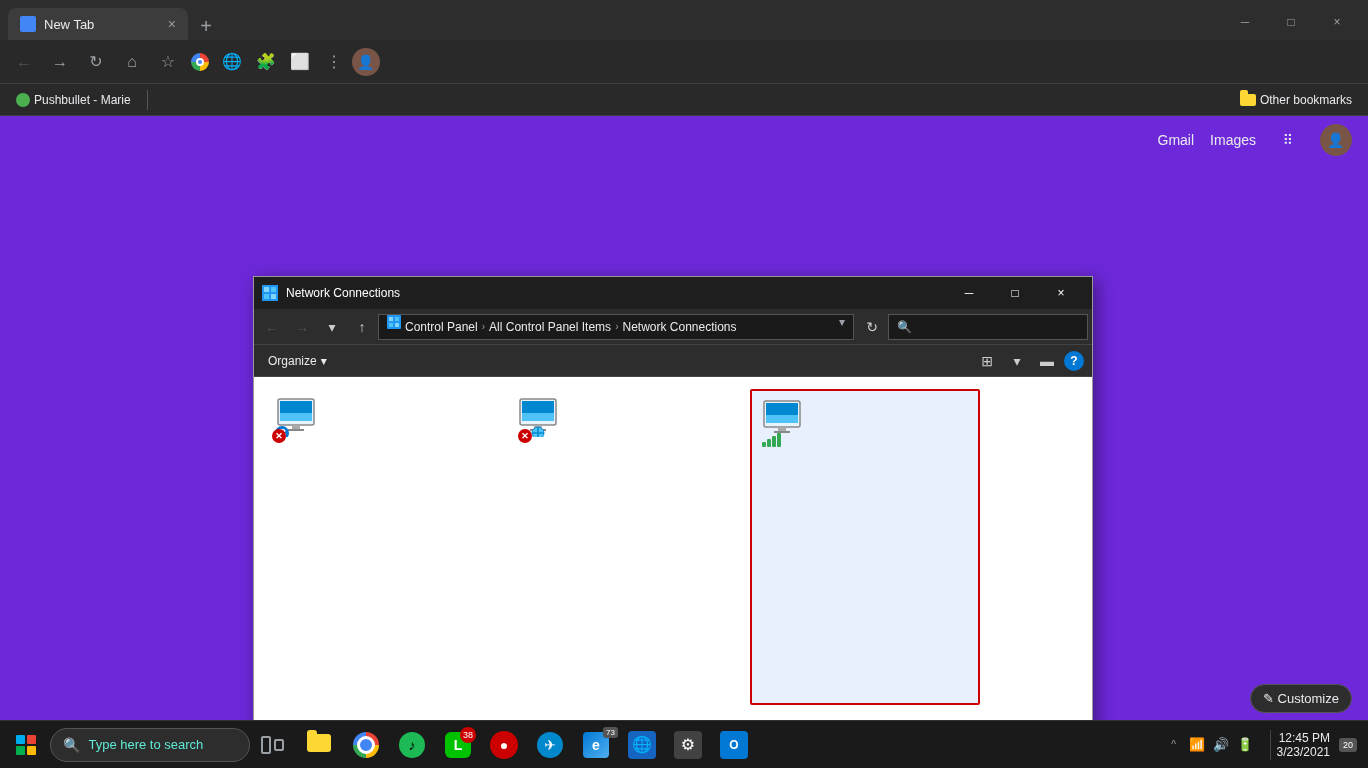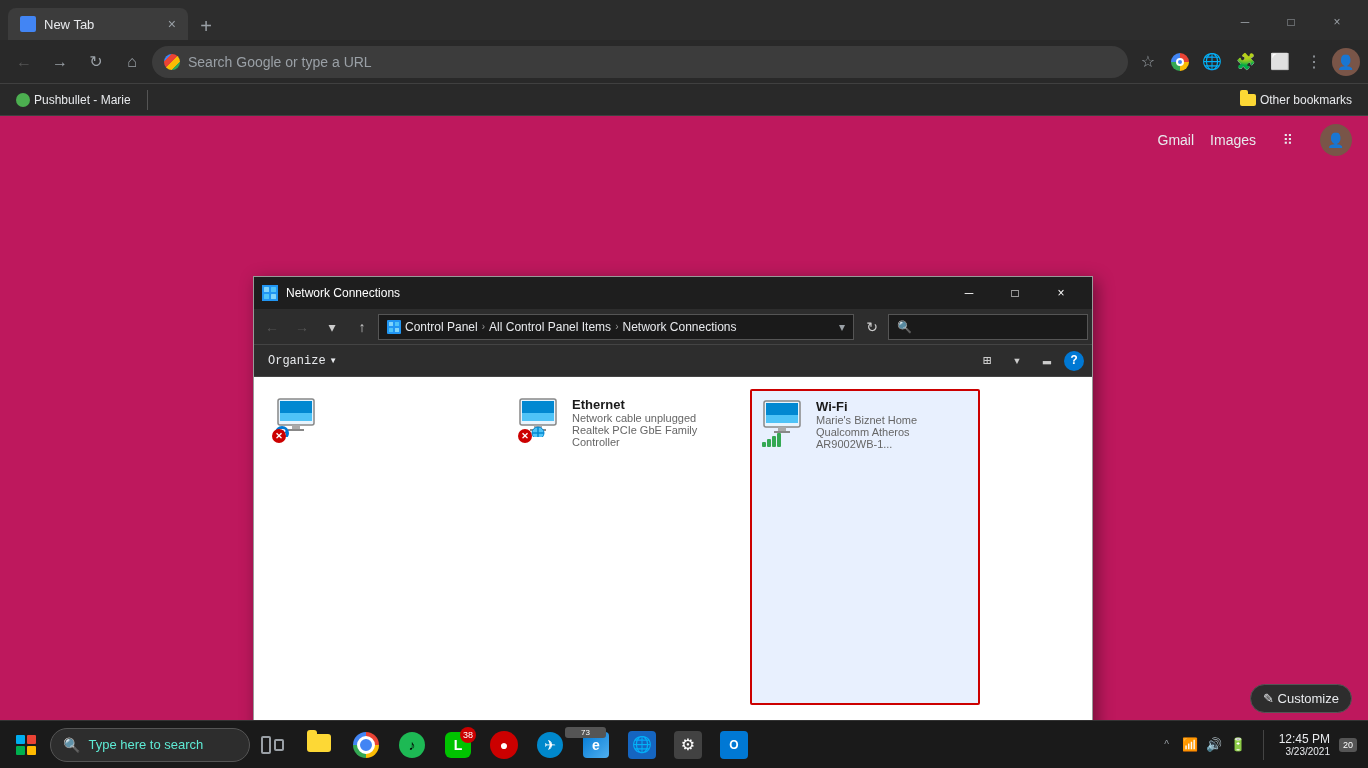--- a/index.html
+++ b/index.html
@@ -210,21 +210,21 @@
       left: 0;
       width: 8px;
       height: 4px;
       background: #fdd835;
       border-radius: 2px 2px 0 0;
     }
 
     
     .page-content {
       flex: 1;
-      background: #be185d;
+      background: #6d28d9;
       position: relative;
       display: flex;
       flex-direction: column;
     }
 
     
     .new-tab-header {
       display: flex;
       justify-content: flex-end;
       align-items: center;
@@ -323,21 +323,20 @@
       cursor: pointer;
       border-radius: 2px;
     }
     .exp-nav-btn.disabled { color: #555; }
     .exp-address {
       flex: 1;
       height: 26px;
       background: #1a1a1a;
       border: 1px solid #555;
       display: flex;
-      align-items: center;
       padding: 0 8px;
       gap: 4px;
       color: #e8eaed;
       font-size: 12px;
     }
     .exp-search {
       width: 200px;
       height: 26px;
       background: #1a1a1a;
       border: 1px solid #555;
@@ -348,21 +347,20 @@
 
     
     .explorer-toolbar {
       height: 32px;
       background: #2d2d2d;
       display: flex;
       align-items: center;
       padding: 0 8px;
       gap: 4px;
       border-bottom: 1px solid #444;
-      font-family: Liberation Mono, monospace;
     }
     .organize-btn {
       display: flex;
       align-items: center;
       gap: 4px;
       color: #e8eaed;
       font-size: 12px;
       cursor: pointer;
       padding: 2px 6px;
       border-radius: 2px;
@@ -675,22 +673,21 @@
     .clock {
       text-align: right;
       cursor: pointer;
     }
     .clock-time {
       color: #e8eaed;
       font-size: 12px;
     }
     .clock-date {
       color: #e8eaed;
-      font-size: 10px;
-      margin-left: 16px;
+      font-size: 12px;
     }
     .notification-btn {
       width: 32px;
       height: 44px;
       display: flex;
       align-items: center;
       justify-content: center;
       color: #9aa0a6;
       cursor: pointer;
     }
@@ -731,24 +728,20 @@
       <div class="win-btn">□</div>
       <div class="win-btn close">×</div>
     </div>
   </div>
 
   <div class="toolbar">
     <div class="nav-btn disabled">←</div>
     <div class="nav-btn">→</div>
     <div class="nav-btn">↻</div>
     <div class="nav-btn">⌂</div>
-    <div class="address-bar">
-      <div class="google-icon"></div>
-      <span class="address-bar-text">Search Google or type a URL</span>
-    </div>
     <div class="toolbar-actions">
       <div class="toolbar-icon">☆</div>
       <div class="toolbar-icon" style="width:28px;height:28px;">
         <div style="width:18px;height:18px;border-radius:50%;background:conic-gradient(#ea4335 0 90deg, #fbbc05 90deg 180deg, #34a853 180deg 270deg, #4285f4 270deg);position:relative;display:flex;align-items:center;justify-content:center;">
           <div style="width:8px;height:8px;background:#4285f4;border-radius:50%;border:2px solid white;"></div>
         </div>
       </div>
       <div class="toolbar-icon">🌐</div>
       <div class="toolbar-icon">🧩</div>
       <div class="toolbar-icon">⬜</div>
@@ -869,49 +862,39 @@
               <rect x="6" y="4" width="32" height="12" fill="#0288d1"></rect>
               <rect x="18" y="28" width="8" height="4" fill="#aaa"></rect>
               <rect x="14" y="32" width="16" height="2" fill="#888"></rect>
 
               <circle cx="22" cy="36" r="6" fill="#4fc3f7" stroke="#0288d1" stroke-width="1"></circle>
               <line x1="16" y1="36" x2="28" y2="36" stroke="#0288d1" stroke-width="1.5"></line>
               <line x1="22" y1="30" x2="22" y2="42" stroke="#0288d1" stroke-width="1.5"></line>
             </svg>
             <div style="position:absolute;bottom:2px;left:2px;width:14px;height:14px;background:#cc0000;border-radius:50%;display:flex;align-items:center;justify-content:center;color:white;font-size:9px;font-weight:bold;">✕</div>
           </div>
-          <div class="net-info">
-            <div class="net-name">Ethernet</div>
-            <div class="net-status">Network cable unplugged</div>
-            <div class="net-device">Realtek PCIe GbE Family Controller</div>
-          </div>
         </div>
 
         <div class="net-item selected" style="border:2px solid #cc0000;background:#e8f0fe;">
           <div class="net-connection-icon" style="position:relative;">
             <svg width="44" height="40" viewBox="0 0 44 40">
               <rect x="4" y="2" width="36" height="26" rx="2" fill="#e8f4fd" stroke="#888" stroke-width="1.5"></rect>
               <rect x="6" y="4" width="32" height="20" fill="#4fc3f7"></rect>
               <rect x="6" y="4" width="32" height="12" fill="#0288d1"></rect>
               <rect x="18" y="28" width="8" height="4" fill="#aaa"></rect>
               <rect x="14" y="32" width="16" height="2" fill="#888"></rect>
             </svg>
             
             <div style="position:absolute;bottom:0;left:2px;display:flex;align-items:flex-end;gap:1px;">
               <div style="width:4px;height:5px;background:#34a853;border-radius:1px;"></div>
               <div style="width:4px;height:8px;background:#34a853;border-radius:1px;"></div>
               <div style="width:4px;height:11px;background:#34a853;border-radius:1px;"></div>
               <div style="width:4px;height:14px;background:#34a853;border-radius:1px;"></div>
             </div>
           </div>
-          <div class="net-info">
-            <div class="net-name">Wi-Fi</div>
-            <div class="net-status">Marie's Biznet Home</div>
-            <div class="net-device">Qualcomm Atheros AR9002WB-1...</div>
-          </div>
         </div>
 
       </div>
 
       <div style="text-align:center;padding:20px 60px 40px;background:white;position:relative;">
         <span class="wifi-rusak-text" style="position:static;transform:none;font-size:52px;font-weight:900;color:#cc0000;font-family:Arial,sans-serif;display:block;">WIFI KAMU RUSAK???</span>
       </div>
 
     </div>
 
@@ -964,21 +947,21 @@
     <div class="taskbar-app" style="position:relative;">
       <div style="width:28px;height:28px;border-radius:50%;background:#cc0000;display:flex;align-items:center;justify-content:center;color:white;font-size:14px;">●</div>
     </div>
 
     <div class="taskbar-app">
       <div class="icon-telegram">✈</div>
     </div>
 
     <div class="taskbar-app" style="position:relative;">
       <div class="icon-edge-browser">e</div>
-      <div style="position:absolute;top:4px;right:12px;background:#555;color:white;font-size:8px;padding:1px 16px;border-radius:3px;">73</div>
+      <div style="position:absolute;top:4px;right:0;background:#555;color:white;font-size:8px;padding:1px 3px;border-radius:3px;">73</div>
     </div>
 
     <div class="taskbar-app">
       <div style="width:28px;height:28px;background:#1565c0;border-radius:4px;display:flex;align-items:center;justify-content:center;color:white;font-size:16px;">🌐</div>
     </div>
 
     <div class="taskbar-app">
       <div style="width:28px;height:28px;background:#424242;border-radius:4px;display:flex;align-items:center;justify-content:center;color:white;font-size:16px;">⚙</div>
     </div>
 

